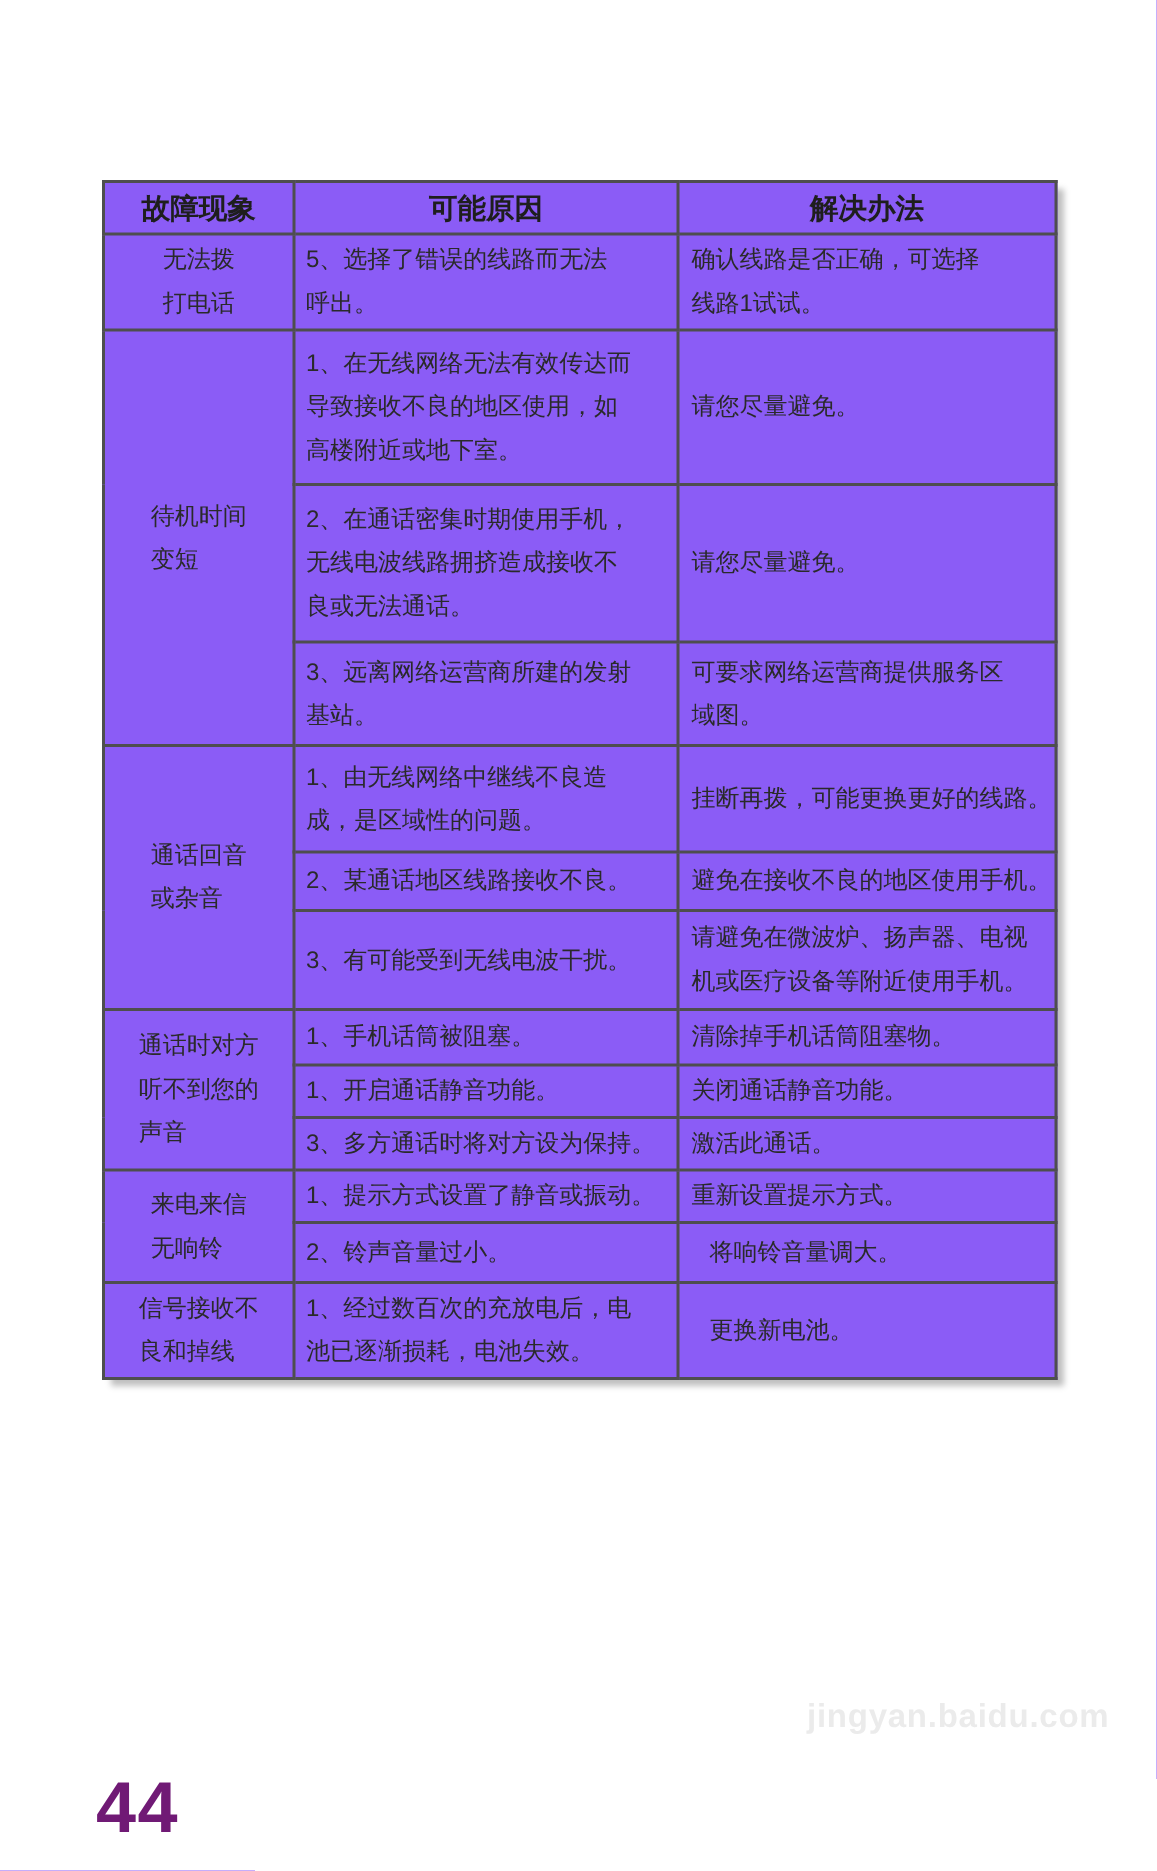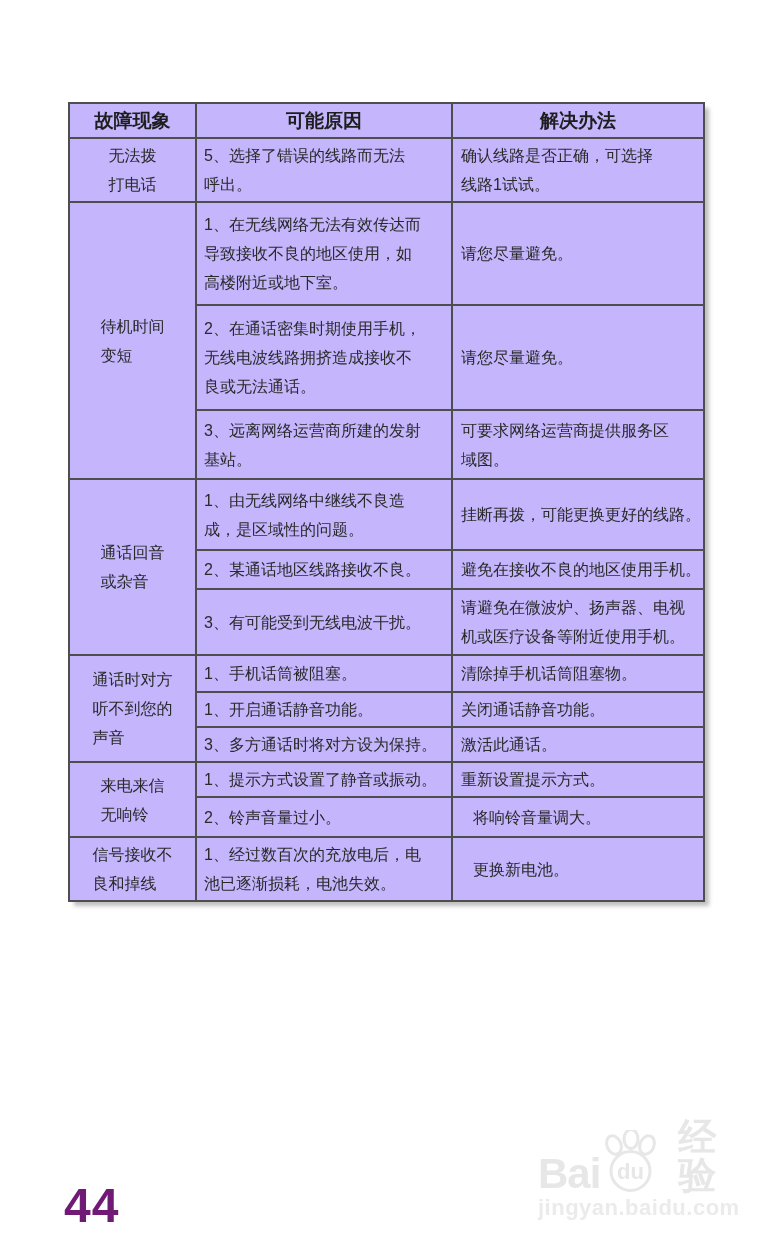--- a/index.html
+++ b/index.html
@@ -2,24 +2,24 @@
 <html><head>
 <meta charset="utf-8">
 <style>
   html,body{margin:0;padding:0;}
   body{
     width:771px;height:1247px;position:relative;background:#ffffff;
     font-family:"Liberation Sans",sans-serif;color:#2a2a2a;overflow:hidden;
   }
   
   table.trouble{
-    position:absolute;left:68px;top:102px;width:635px;
+    position:absolute;left:68px;top:120px;width:635px;
     border-collapse:collapse;table-layout:fixed;
     box-shadow:5px 5px 4px -1px rgba(0,0,0,0.25);
-    background:#c4b5fd;
+    background:#8b5cf6;
   }
   table.trouble th,table.trouble td{
     border:2px solid #4e4e4e;
     overflow:hidden;
     vertical-align:middle;
   }
   table.trouble th{
     height:29px;
     font-size:19px;font-weight:bold;text-align:center;color:#1e1e1e;
     padding:2px 0;
@@ -151,31 +151,16 @@
         <td class="col1" rowspan="1"><span class="phen">信号接收不
 良和掉线</span></td>
         <td class="col2">1、经过数百次的充放电后，电
 池已逐渐损耗，电池失效。</td>
         <td class="col3 indent">更换新电池。</td>
       </tr>
     </tbody>
 </table>
 
 <div class="watermark">
-  <div class="wm-logo">
-    <span class="wm-bai">Bai</span>
-    <span class="wm-paw">
-      <svg width="58" height="64" viewBox="0 0 58 64">
-        <g fill="#ffffff" stroke="#e7e7e7" stroke-width="3">
-          <ellipse cx="13" cy="15" rx="7" ry="9.5" transform="rotate(-22 13 15)"></ellipse>
-          <ellipse cx="30" cy="9" rx="7" ry="9.5"></ellipse>
-          <ellipse cx="46" cy="15" rx="7" ry="9.5" transform="rotate(22 46 15)"></ellipse>
-          <circle cx="29.5" cy="41" r="19.5"></circle>
-        </g>
-        <text x="29.5" y="49" text-anchor="middle" font-size="22" font-weight="bold" fill="#e7e7e7" font-family="Liberation Sans, sans-serif">du</text>
-      </svg>
-    </span>
-    <span class="wm-jy">经验</span>
-  </div>
   <div class="wm-url">jingyan.baidu.com</div>
 </div>
 
 <div class="page-number">44</div>
 
 </body></html>

